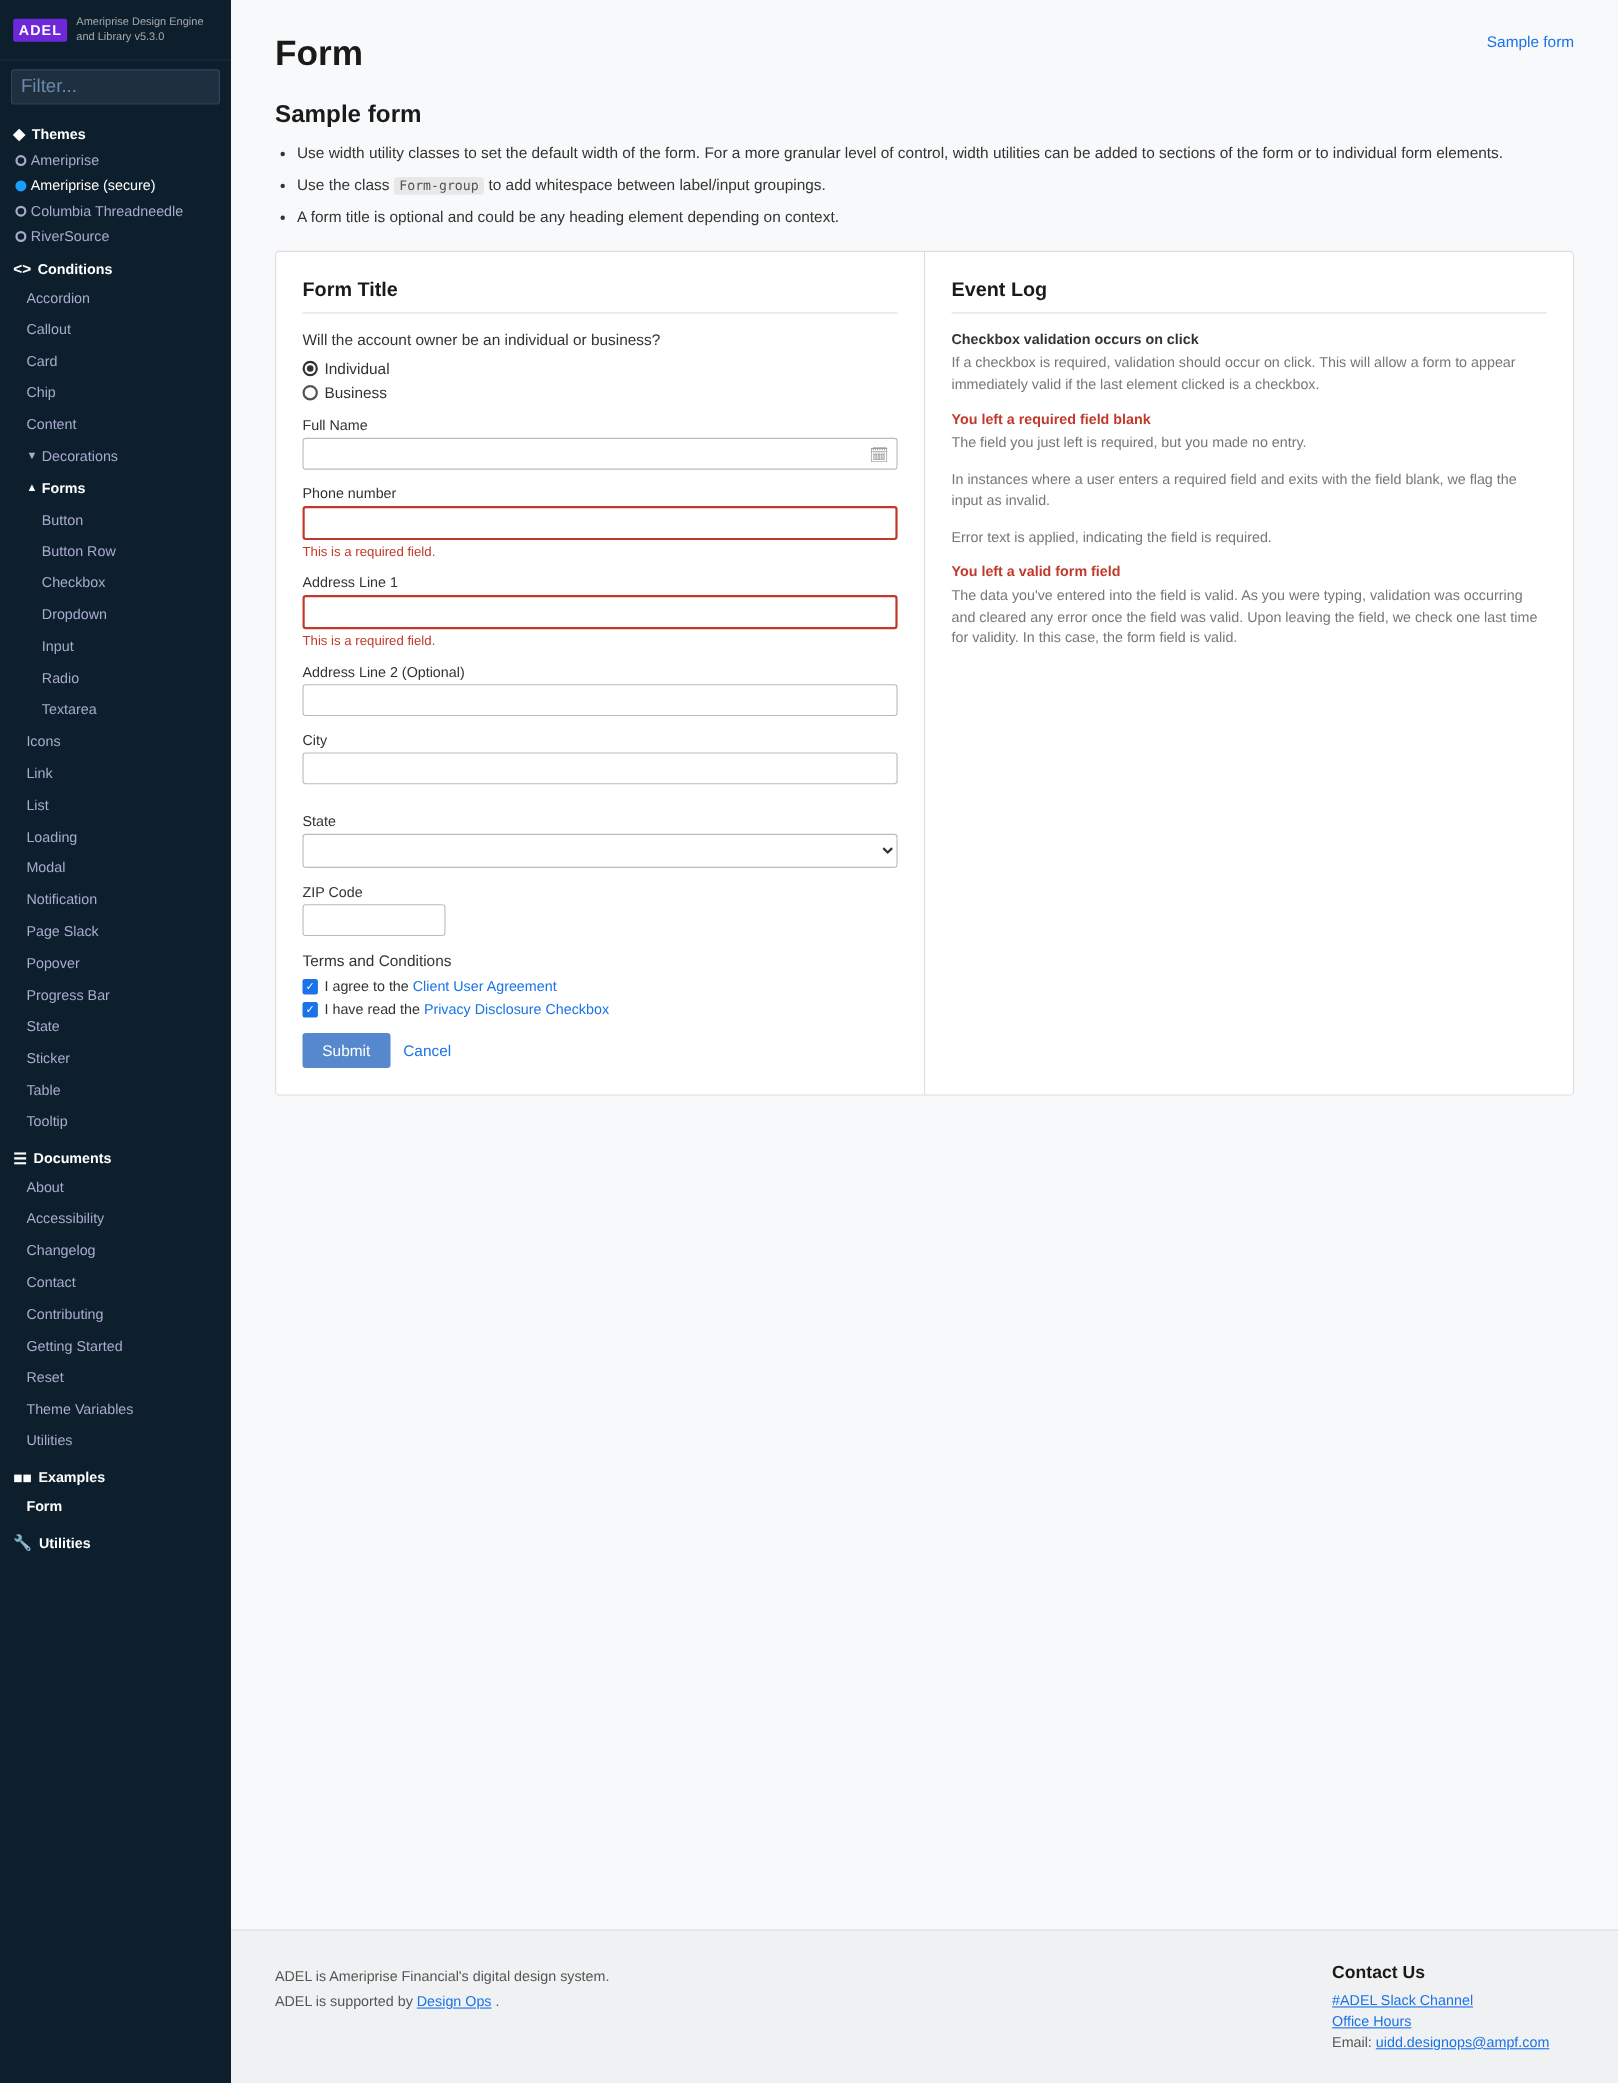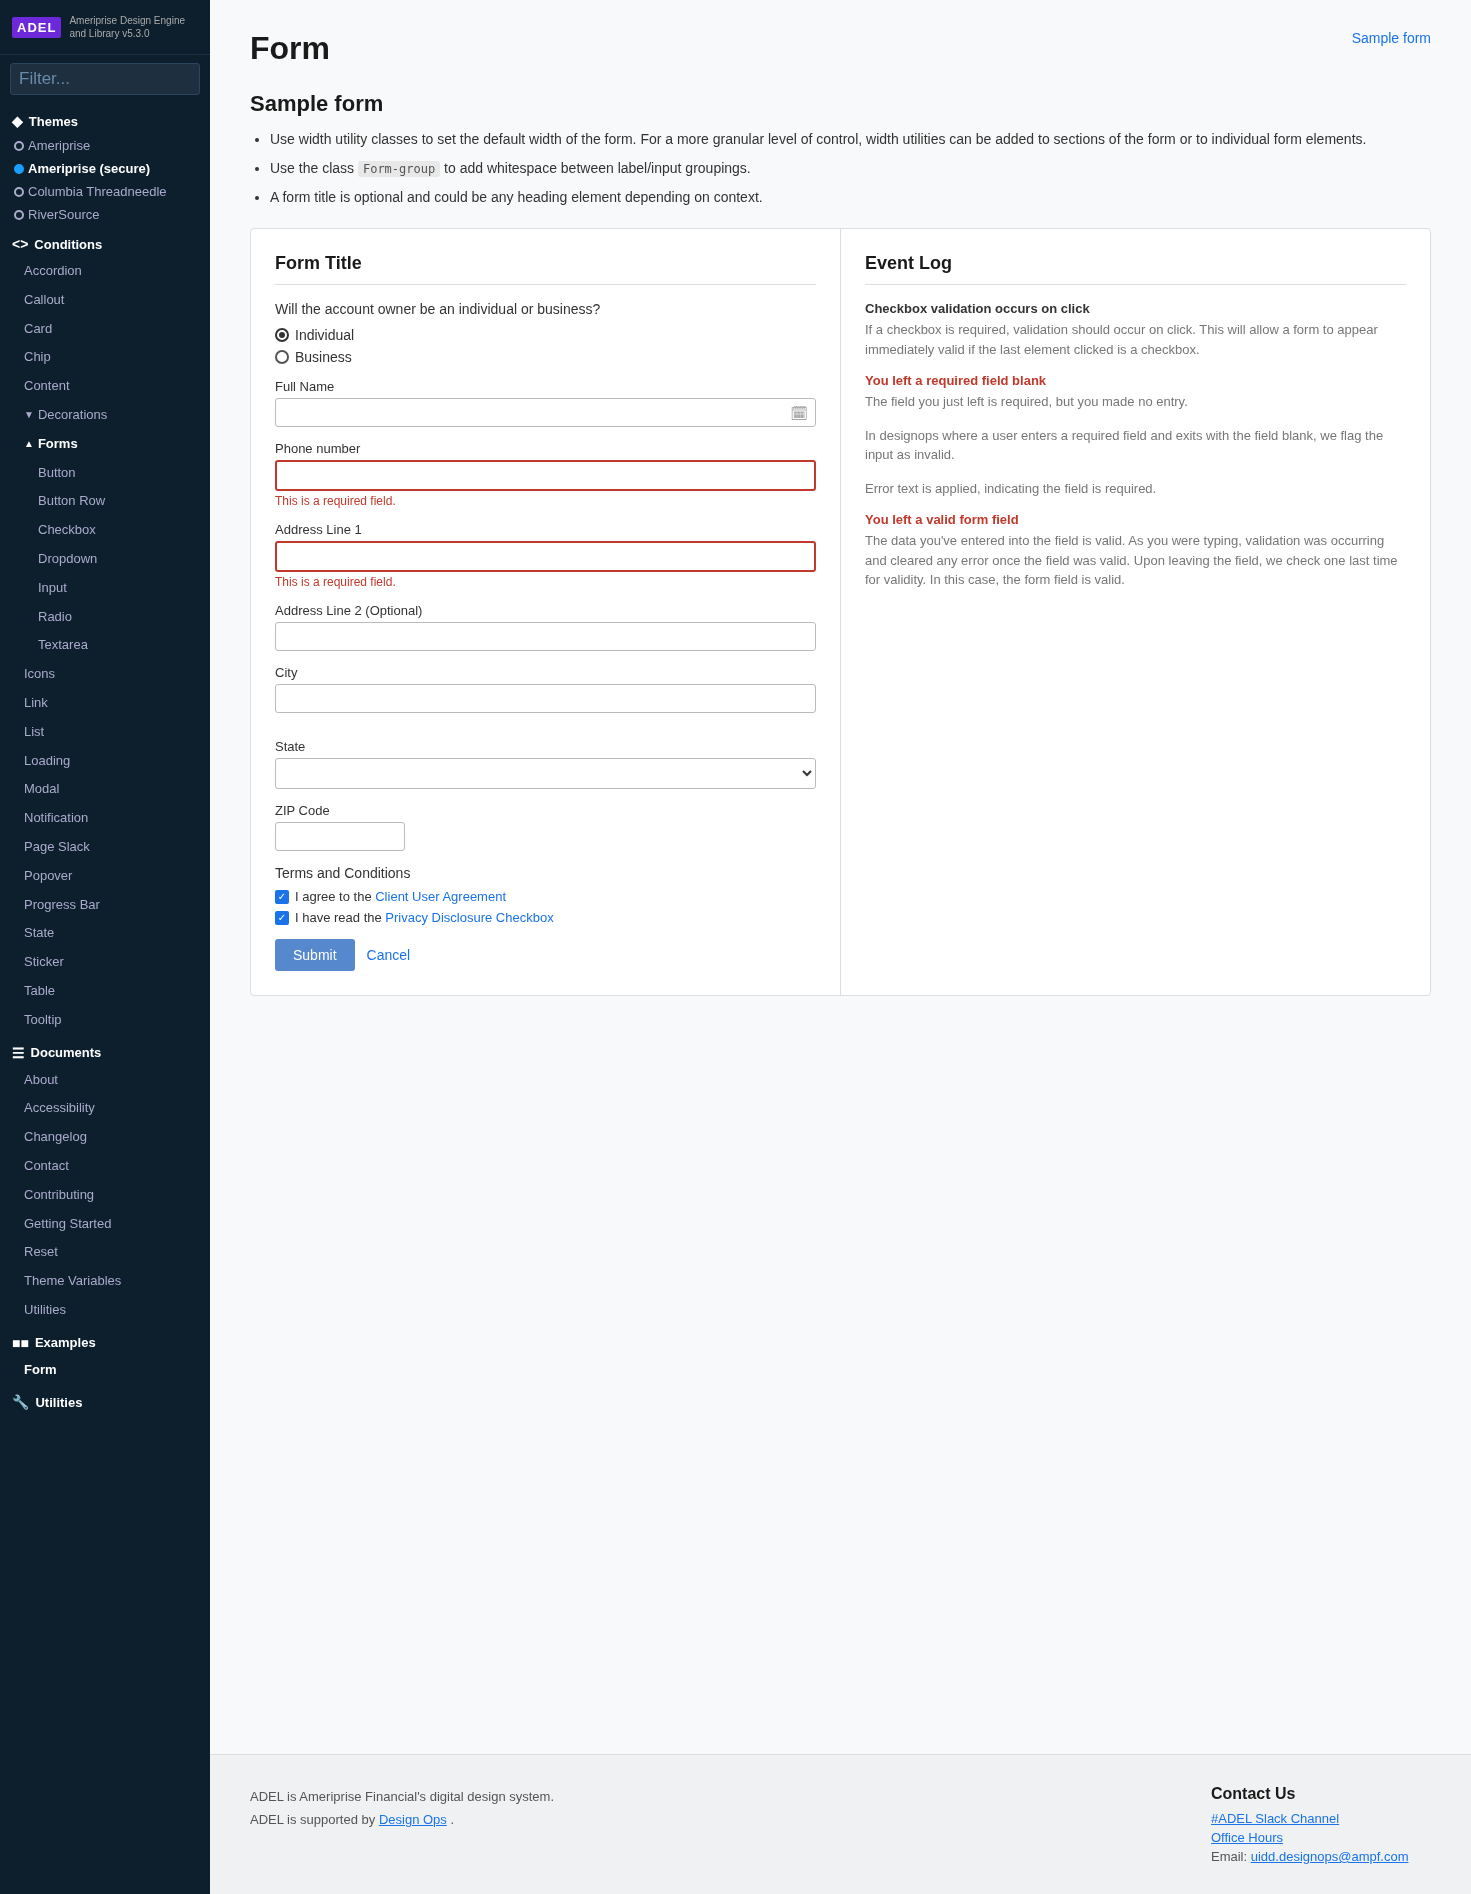--- a/index.html
+++ b/index.html
@@ -85,21 +85,21 @@
       width: 10px;
       height: 10px;
       border-radius: 50%;
       border: 2px solid #aac;
       display: inline-block;
     }
     .sidebar-item-with-icon .dot.filled {
       background: #1a9fff;
       border-color: #1a9fff;
     }
-    .sidebar-item-with-icon.active-item { color: #fff; font-weight: 700; }
+    .sidebar-item-with-icon.active-item { color: #fff; font-weight: 400; }
 
     
     #main {
       flex: 1;
       display: flex;
       flex-direction: column;
       background: #f8f9fa;
     }
     #content-area {
       flex: 1;
@@ -517,21 +517,21 @@
           <div class="event-entry-title">Checkbox validation occurs on click</div>
           <div class="event-entry-body">If a checkbox is required, validation should occur on click. This will allow a form to appear immediately valid if the last element clicked is a checkbox.</div>
         </div>
 
         <div class="event-entry">
           <div class="event-entry-title" style="color:#c0392b;">You left a required field blank</div>
           <div class="event-entry-body">The field you just left is required, but you made no entry.</div>
         </div>
 
         <div class="event-entry">
-          <div class="event-entry-body">In designops where a user enters a required field and exits with the field blank, we flag the input as invalid.</div>
+          <div class="event-entry-body">In instances where a user enters a required field and exits with the field blank, we flag the input as invalid.</div>
         </div>
 
         <div class="event-entry">
           <div class="event-entry-body">Error text is applied, indicating the field is required.</div>
         </div>
 
         <div class="event-entry">
           <div class="event-entry-title" style="color:#c0392b;">You left a valid form field</div>
           <div class="event-entry-body">The data you've entered into the field is valid. As you were typing, validation was occurring and cleared any error once the field was valid. Upon leaving the field, we check one last time for validity. In this case, the form field is valid.</div>
         </div>

